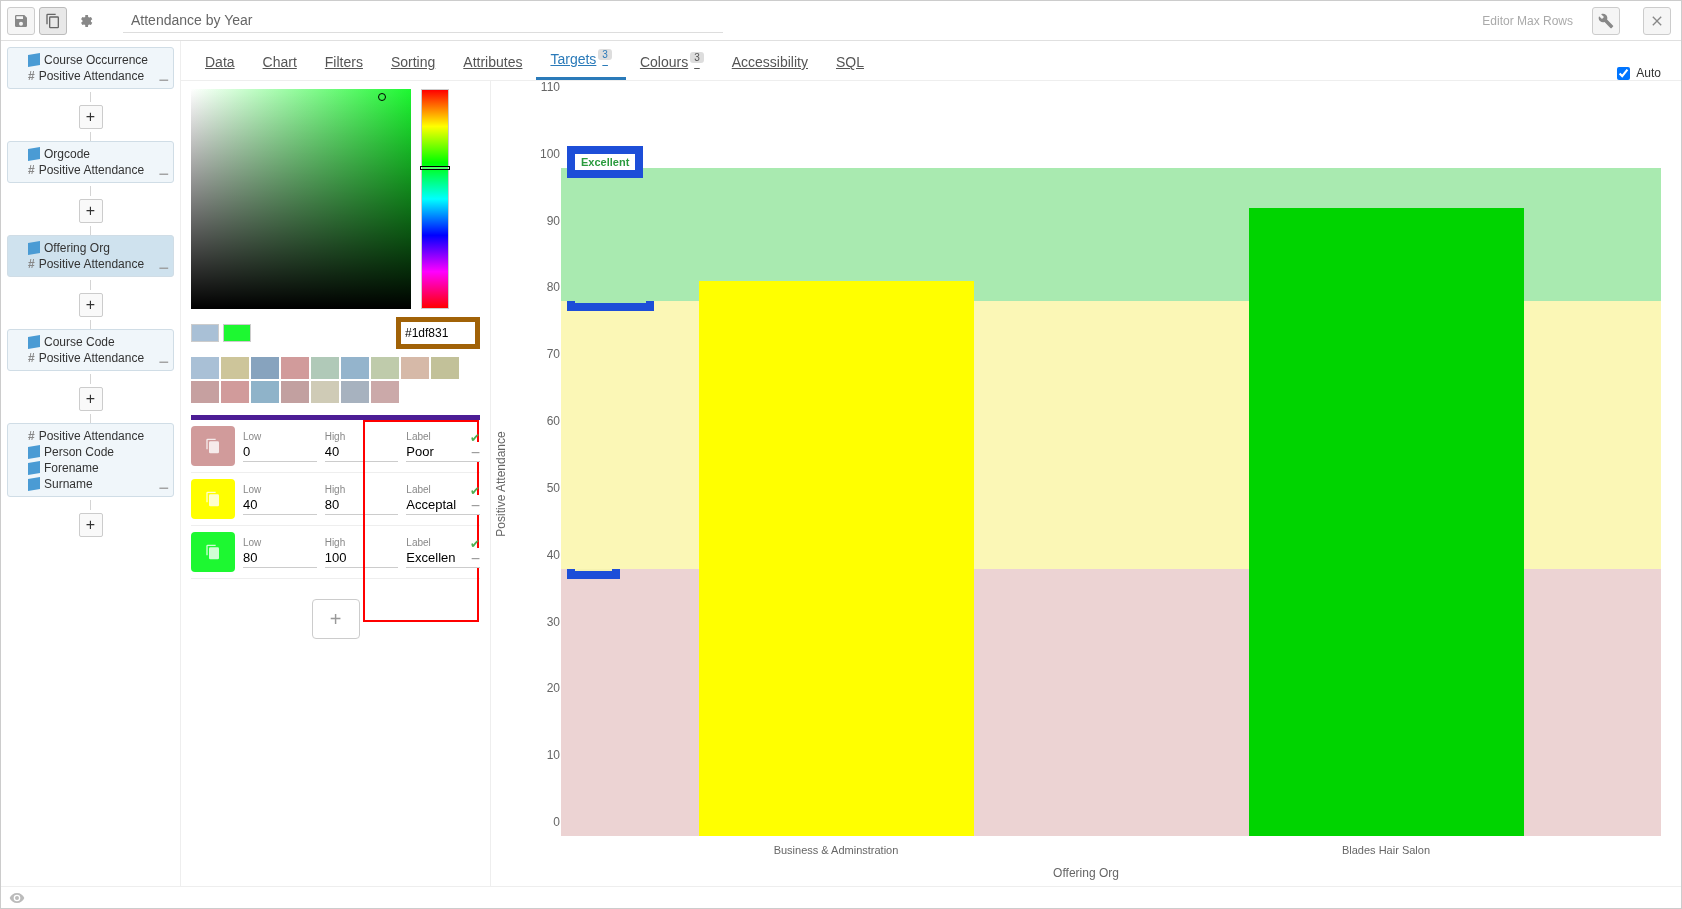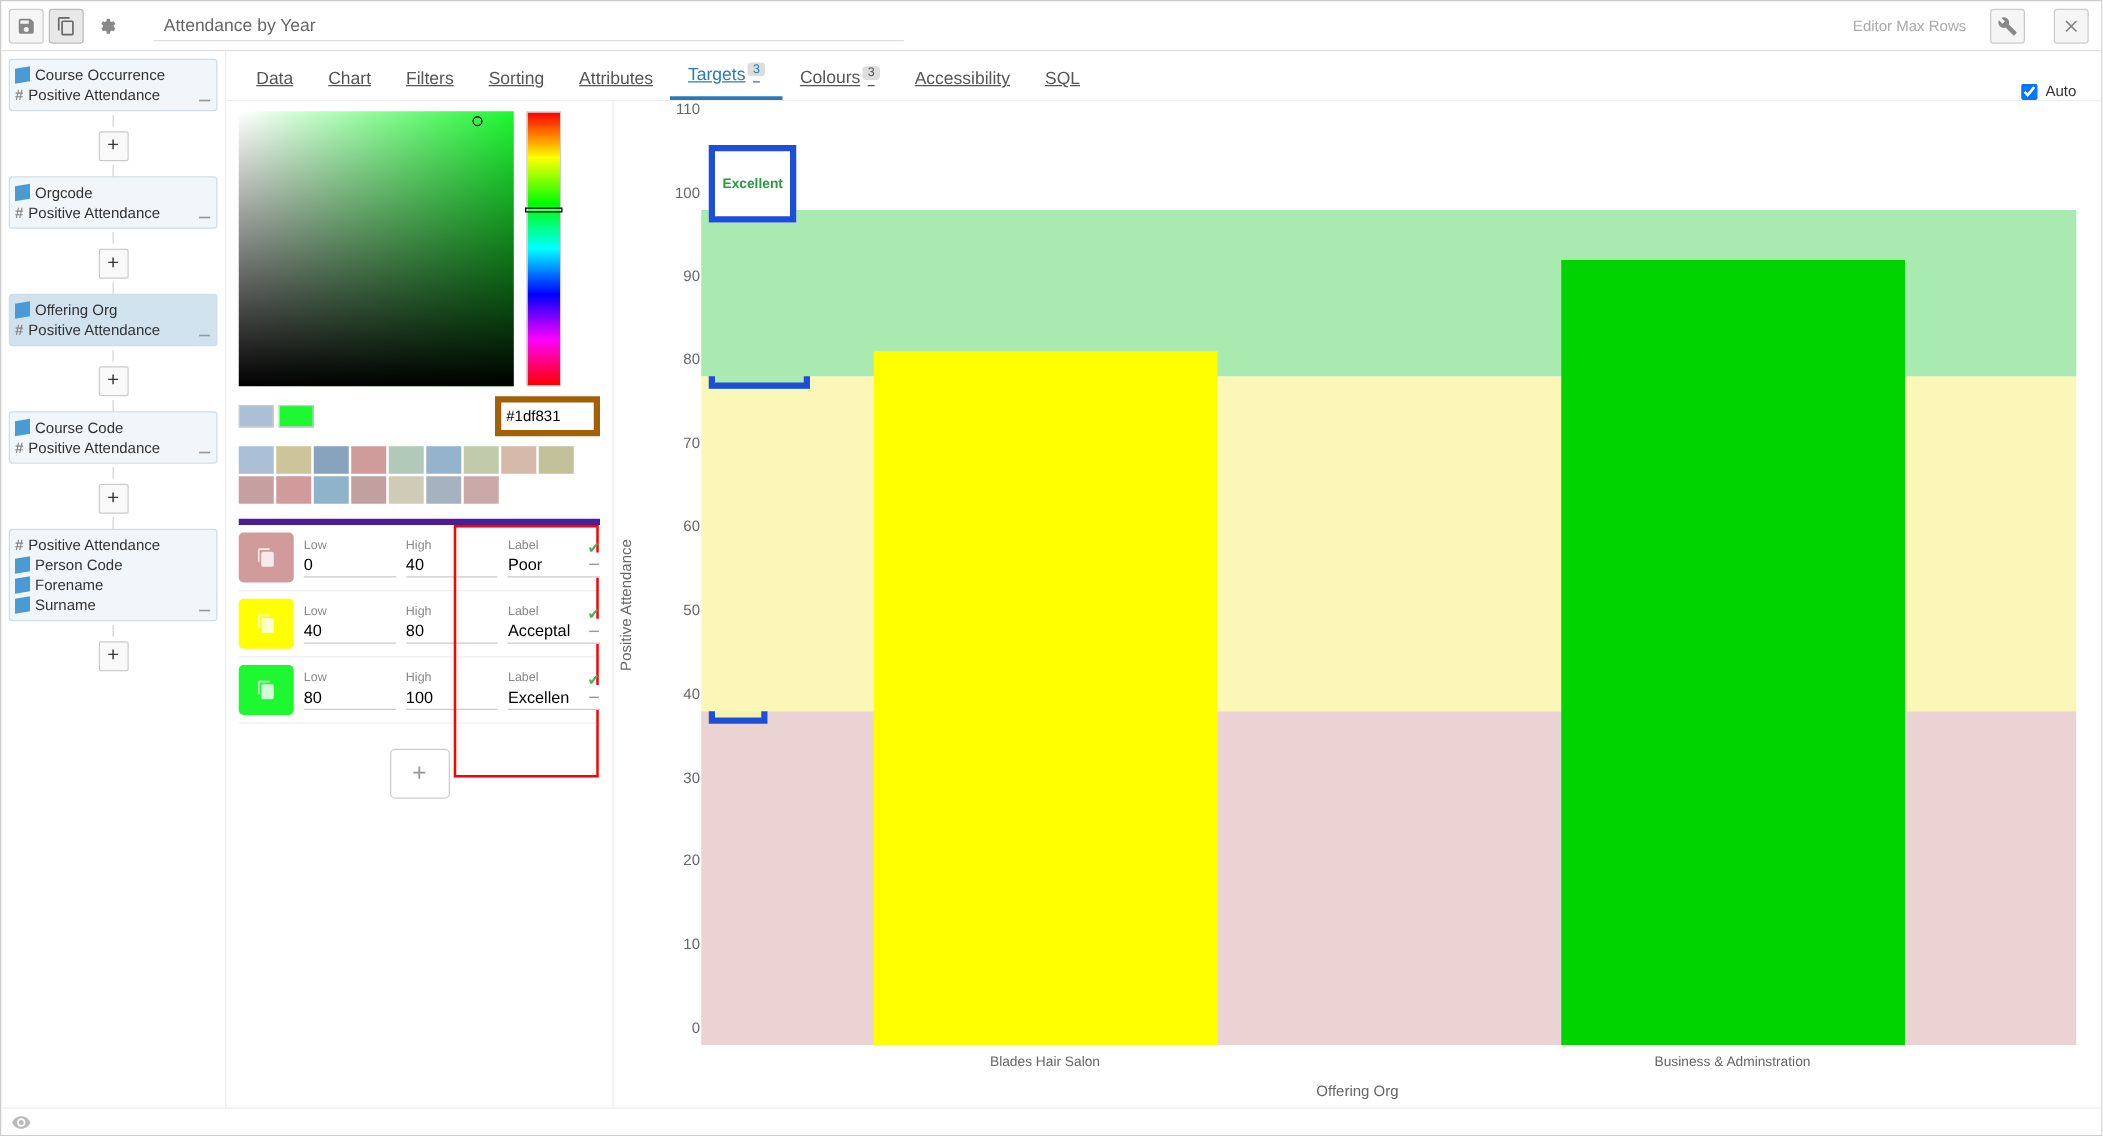--- a/index.html
+++ b/index.html
@@ -8,21 +8,21 @@
 .toolbar { display: flex; align-items: center; padding: 4px 6px; border-bottom: 1px solid #e0e0e0; height: 40px; }
 .toolbar .icon-btn { width: 28px; height: 28px; border: 1px solid #ccc; background: #f5f5f5; display: flex; align-items: center; justify-content: center; margin-right: 4px; border-radius: 3px; cursor: pointer; }
 .toolbar .icon-btn.active { background: #e8e8e8; border-color: #bbb; }
 .toolbar .title-input { border: none; border-bottom: 1px solid #ddd; padding: 4px 8px; font-size: 14px; flex: 0 0 600px; margin-left: 20px; outline: none; color: #666; }
 .toolbar .right { margin-left: auto; display: flex; align-items: center; gap: 19px; color: #aaa; }
 .toolbar .right .icon-btn { border: 1px solid #ccc; }
 .main { display: flex; flex: 1; overflow: hidden; }
 .sidebar-left { width: 180px; border-right: 1px solid #eee; padding: 6px; overflow-y: auto; }
 .pill-group { border: 1px solid #d0dde6; background: #f0f6fa; border-radius: 3px; padding: 4px; margin-bottom: 4px; position: relative; }
 .pill-group.selected { background: #cfe2ee; }
-.pill-row { display: flex; align-items: center; font-size: 12px; padding: 1px 0; }
+.pill-row { display: flex; align-items: center; font-size: 12px; padding: 1px 0; margin-left: 16px; }
 .pill-row .cube { width: 12px; height: 12px; background: #4a9bd4; margin-right: 4px; transform: skewY(-10deg); }
 .pill-row .hash { color: #888; margin-right: 4px; font-weight: bold; }
 .pill-group .minus { position: absolute; right: 4px; bottom: 2px; color: #999; font-size: 18px; cursor: pointer; line-height: 12px; }
 .conn { text-align: center; color: #ccc; font-size: 10px; line-height: 8px; }
 .plus-box { width: 24px; height: 24px; border: 1px solid #ccc; background: #f9f9f9; display: flex; align-items: center; justify-content: center; margin: 4px auto; border-radius: 2px; font-size: 16px; cursor: pointer; }
 .center-panel { width: 310px; border-right: 1px solid #eee; display: flex; flex-direction: column; }
 .tabs { display: flex; border-bottom: 1px solid #eee; padding: 0 10px; height: 40px; align-items: end; width: 100%; }
 .tab { padding: 10px 14px 10px 14px; font-size: 14px; color: #555; cursor: pointer; position: relative; text-decoration: underline; }
 .tab.active { color: #2a7ab9; border-bottom: 3px solid #2a7ab9; }
 .tab .badge { background: #ddd; border-radius: 3px; padding: 0 4px; font-size: 10px; vertical-align: super; margin-left: 2px; }
@@ -52,21 +52,21 @@
 .chart-svg-wrap { position: absolute; left: 70px; top: 20px; right: 20px; bottom: 50px; }
 .y-axis { position: absolute; left: 44px; top: 20px; bottom: 50px; width: 25px; }
 .y-tick { position: absolute; right: 0; font-size: 12px; color: #666; transform: translateY(-50%); }
 .y-label { position: absolute; left: 10px; top: 50%; transform: translate(-50%, -50%) rotate(-90deg); font-size: 12px; color: #666; white-space: nowrap; }
 .x-labels { position: absolute; left: 70px; right: 20px; bottom: 30px; display: flex; }
 .x-labels .xl { flex: 1; text-align: center; font-size: 11px; color: #666; }
 .x-axis-label { position: absolute; bottom: 6px; left: 50%; transform: translateX(-50%); font-size: 12px; color: #666; }
 .chart-bg { position: absolute; inset: 0; }
 .band { position: absolute; left: 0; right: 0; }
 .bar { position: absolute; bottom: 0; }
-.band-label { position: absolute; left: 6px; border: 5px solid #1d4ed8; padding: 20px 6px; font-size: 11px; font-weight: bold; margin-top: 21px; }
+.band-label { position: absolute; left: 6px; border: 8px solid #1d4ed8; padding: 2px 6px; font-size: 11px; font-weight: bold; margin-top: 21px; }
 .footer { height: 22px; border-top: 1px solid #eee; display: flex; align-items: center; padding: 0 8px; color: #aaa; }
 .red-box { border: 2px solid red; position: absolute; pointer-events: none; }
 svg.icon { width: 16px; height: 16px; }
 </style>
 </head>
 <body>
 
 <div class="app">
   <div class="toolbar">
     <div class="icon-btn">
@@ -291,22 +291,22 @@
                 <div class="band-label" style="bottom: calc(36.3636% - 10px); color: rgb(196, 166, 0); background: rgb(245, 242, 176);">Poor</div>
                 <div class="band" style="background: rgb(251, 247, 182); bottom: 36.3636%; height: 36.3636%;"></div>
                 <div class="band-label" style="bottom: calc(72.7273% - 10px); color: rgb(42, 155, 61); background: rgb(169, 234, 176);">Acceptable</div>
                 <div class="band" style="background: rgb(169, 234, 176); bottom: 72.7273%; height: 18.1818%;"></div>
                 <div class="band-label" style="bottom: calc(90.9091% - 10px); color: rgb(42, 155, 61); background: rgb(255, 255, 255);">Excellent</div>
                 <div class="bar" style="background: rgb(255, 255, 0); left: 12.5%; width: 25%; height: 75.4545%;"></div>
                 <div class="bar" style="background: rgb(0, 212, 0); left: 62.5%; width: 25%; height: 85.4545%;"></div>
               </div>
           </div>
           <div class="x-labels" id="x-labels">
+              <div class="xl">Business &amp; Adminstration</div>
               <div class="xl">Blades Hair Salon</div>
-              <div class="xl">Business &amp; Adminstration</div>
             </div>
           <div class="x-axis-label">Offering Org</div>
         </div>
       </div>
     </div>
   </div>
 
   <div class="footer">
     <svg class="icon" viewBox="0 0 24 24">
         <path fill="#bbb" d="M12 4.5C7 4.5 2.73 7.61 1 12c1.73 4.39 6 7.5 11 7.5s9.27-3.11 11-7.5c-1.73-4.39-6-7.5-11-7.5zM12 17a5 5 0 1 1 0-10 5 5 0 0 1 0 10zm0-8a3 3 0 1 0 0 6 3 3 0 0 0 0-6z"></path>

